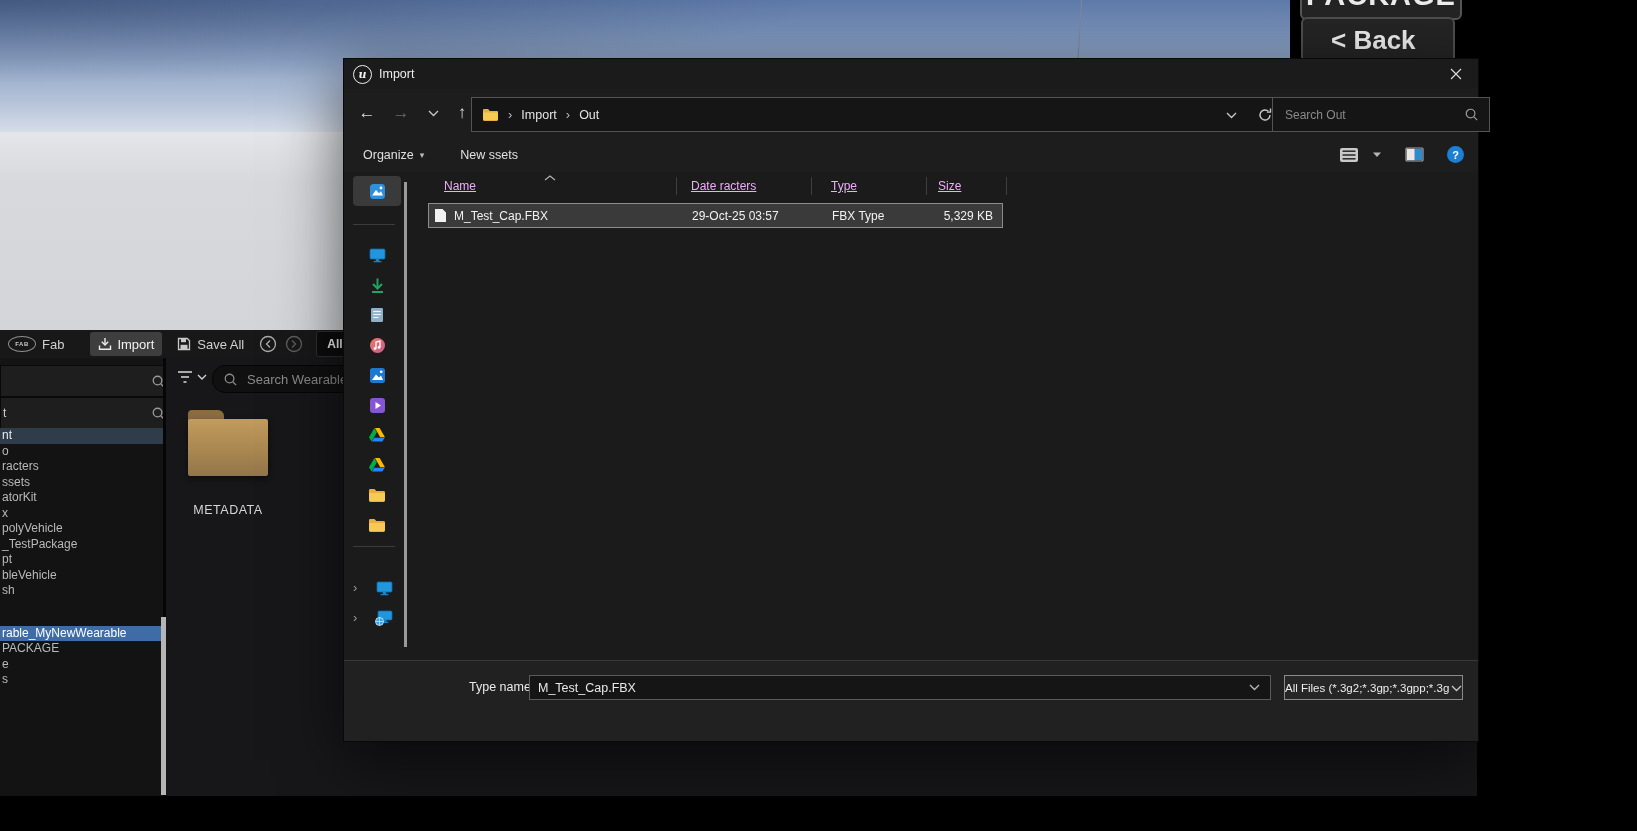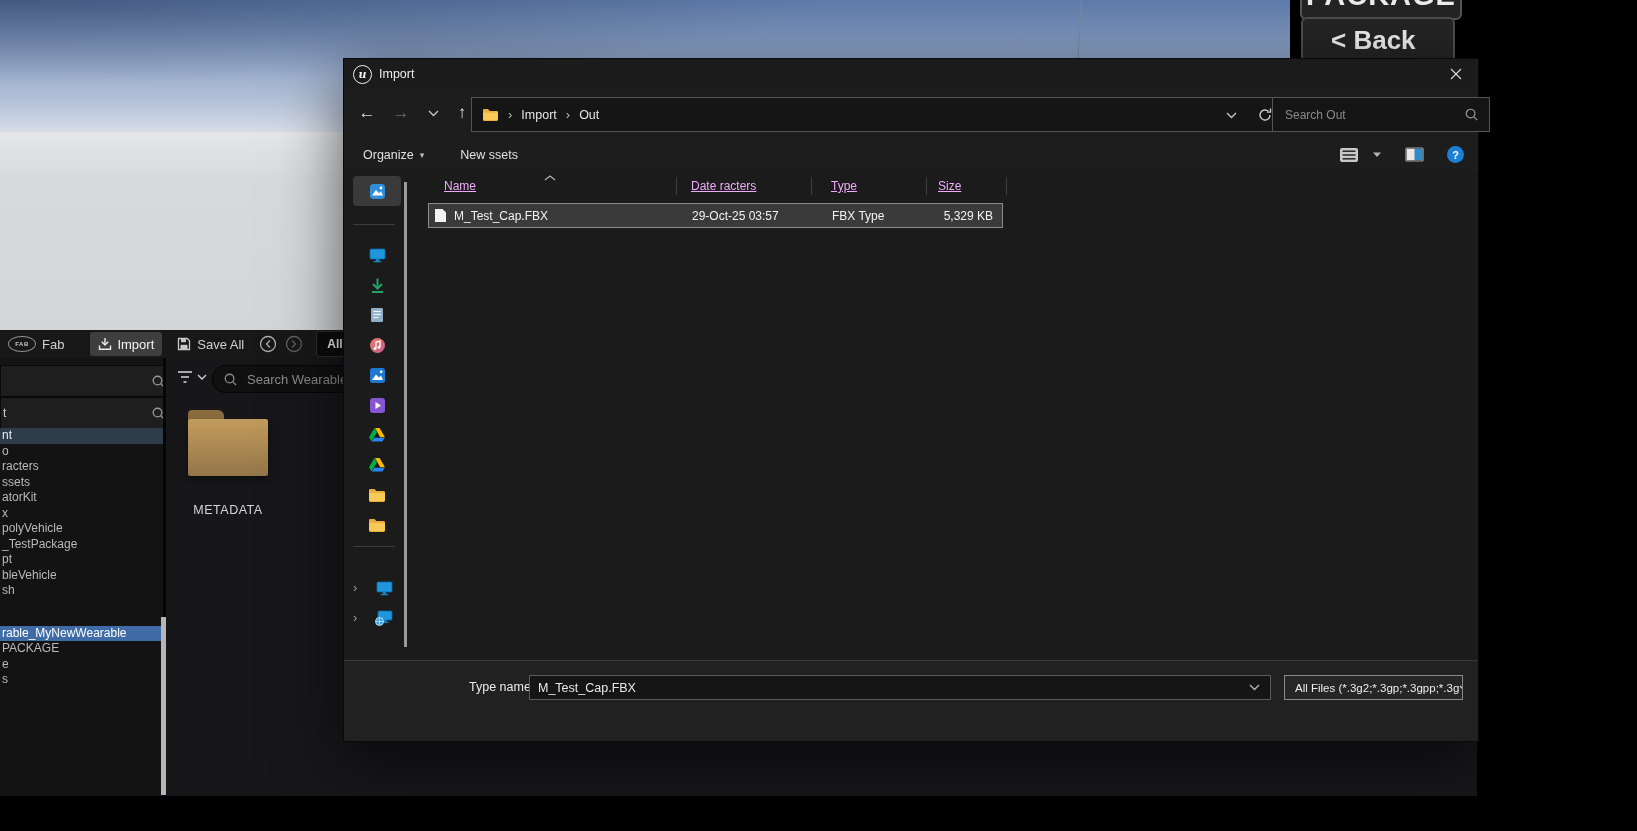--- a/index.html
+++ b/index.html
@@ -108,21 +108,21 @@
   #file-row .fr-type{position:absolute;left:403px;}
   #file-row .fr-size{position:absolute;left:498px;width:66px;text-align:right;}
 
   #dlg-footer{position:absolute;left:0;top:601px;width:100%;height:80px;background:#212121;border-top:1px solid #383838;}
   #fn-label{position:absolute;left:125px;top:19px;font-size:12.5px;color:#eaeaea;}
   #fn-input{position:absolute;left:185px;top:14px;width:742px;height:25px;background:#151515;
     border:1px solid #5a5a5a;color:#e8e8e8;font-size:12.5px;padding:0 24px 0 8px;
     font-family:"Liberation Sans",sans-serif;box-sizing:border-box;}
   #fn-chev{position:absolute;left:905px;top:22px;}
   #ftype{position:absolute;left:940px;top:14px;width:179px;height:25px;background:#262626;border:1px solid #8a8a8a;
-    display:flex;align-items:center;padding:0 10px;font-size:11.5px;color:#ececec;white-space:nowrap;overflow:hidden;box-sizing:border-box;}
+    display:flex;align-items:center;padding:0 0;font-size:11.5px;color:#ececec;white-space:nowrap;overflow:hidden;box-sizing:border-box;}
   #ftype svg{margin-left:auto;flex:none;}
 
   input::placeholder{color:#8a8a8a;opacity:1;}
 </style>
 </head>
 <body>
 
 <div id="stage">
 
   <div id="viewport" class="abs">

